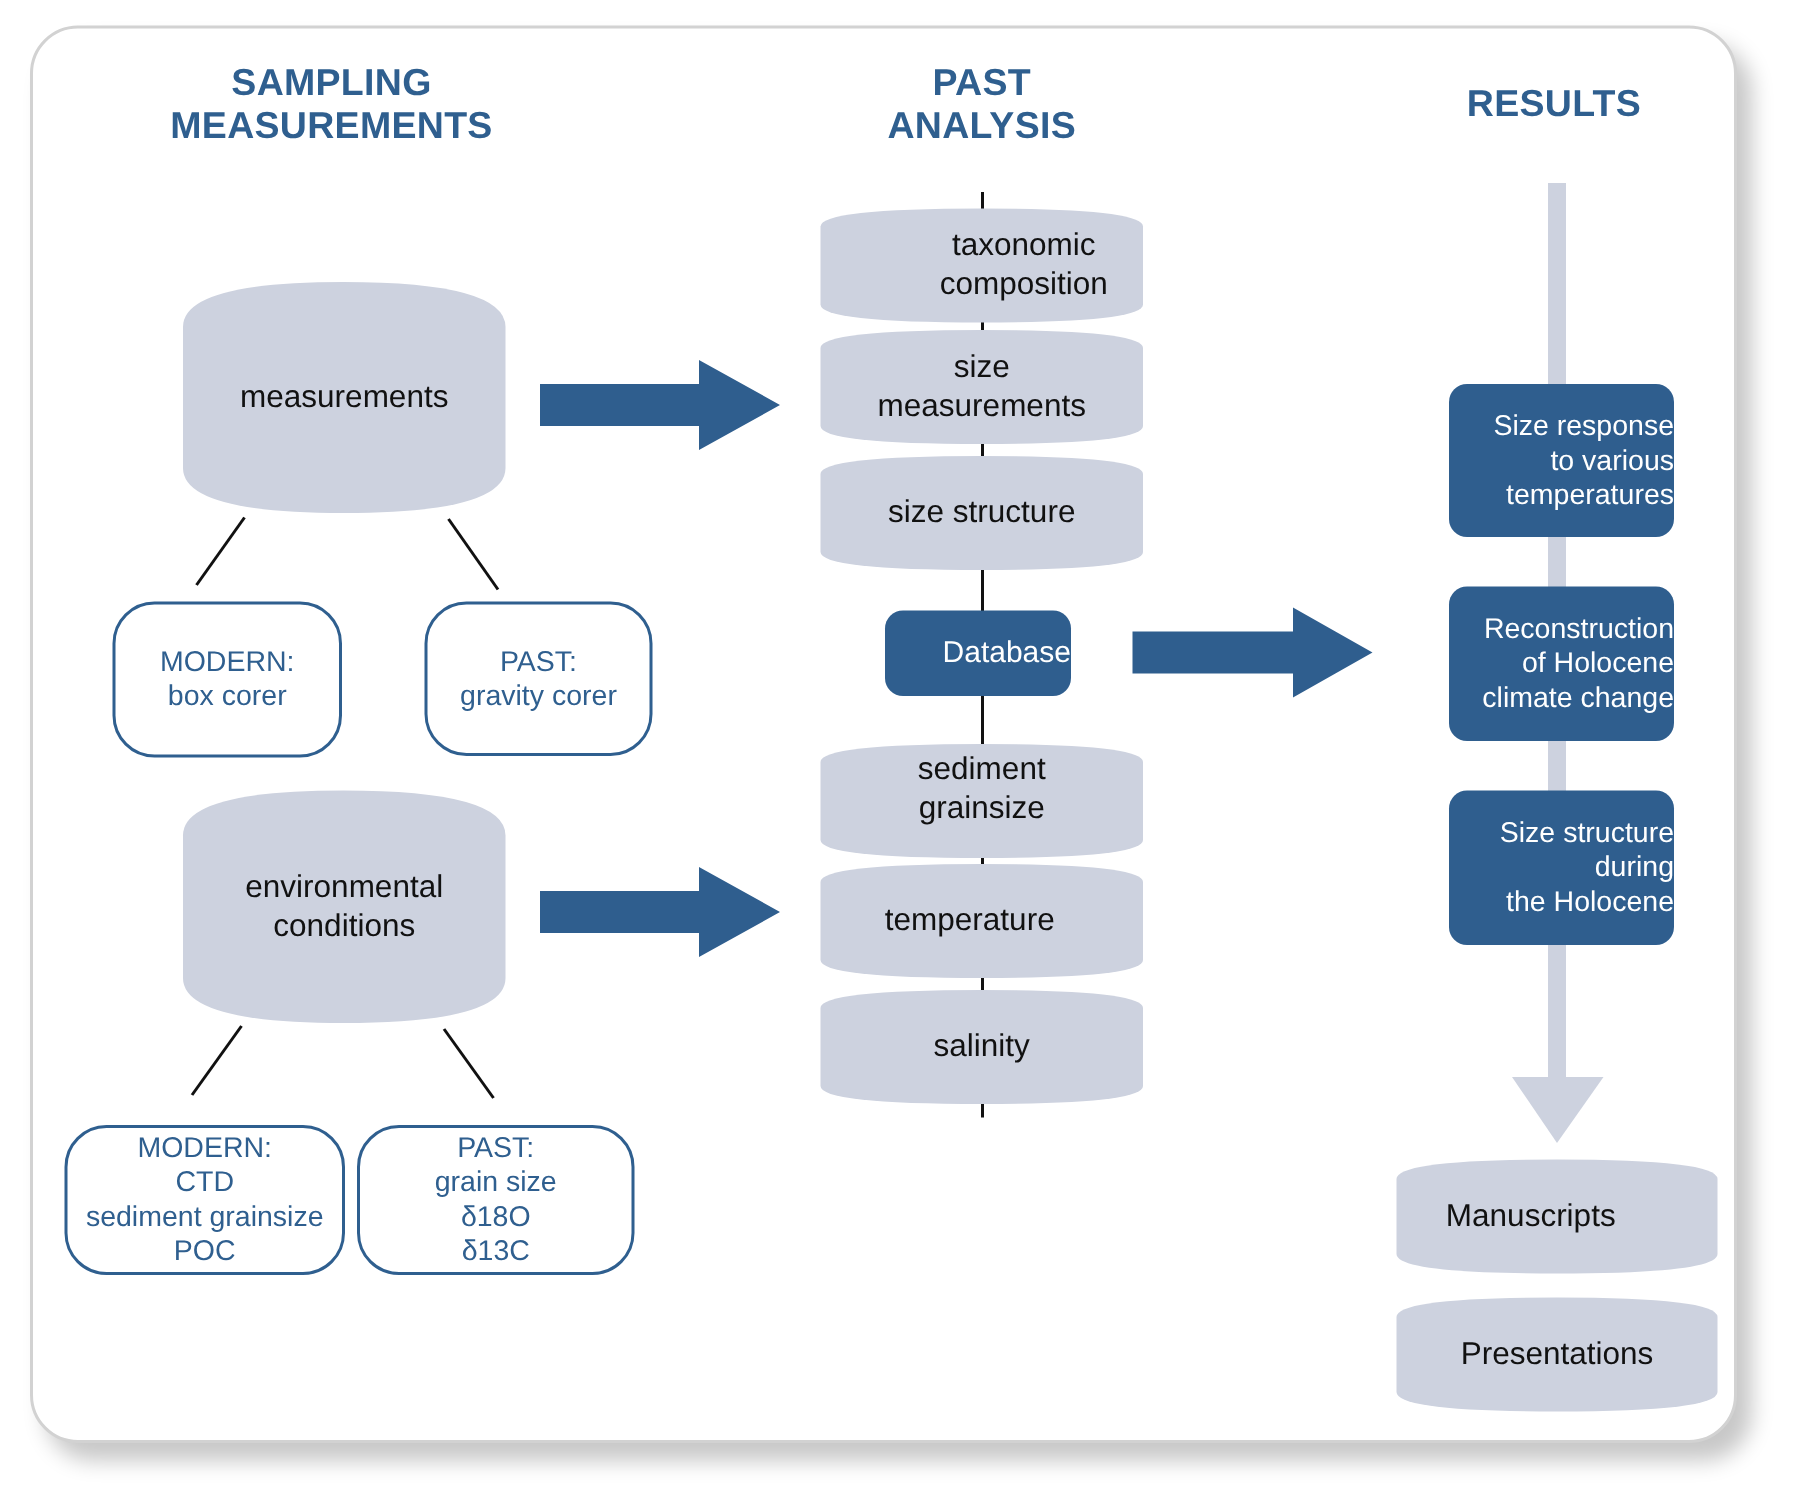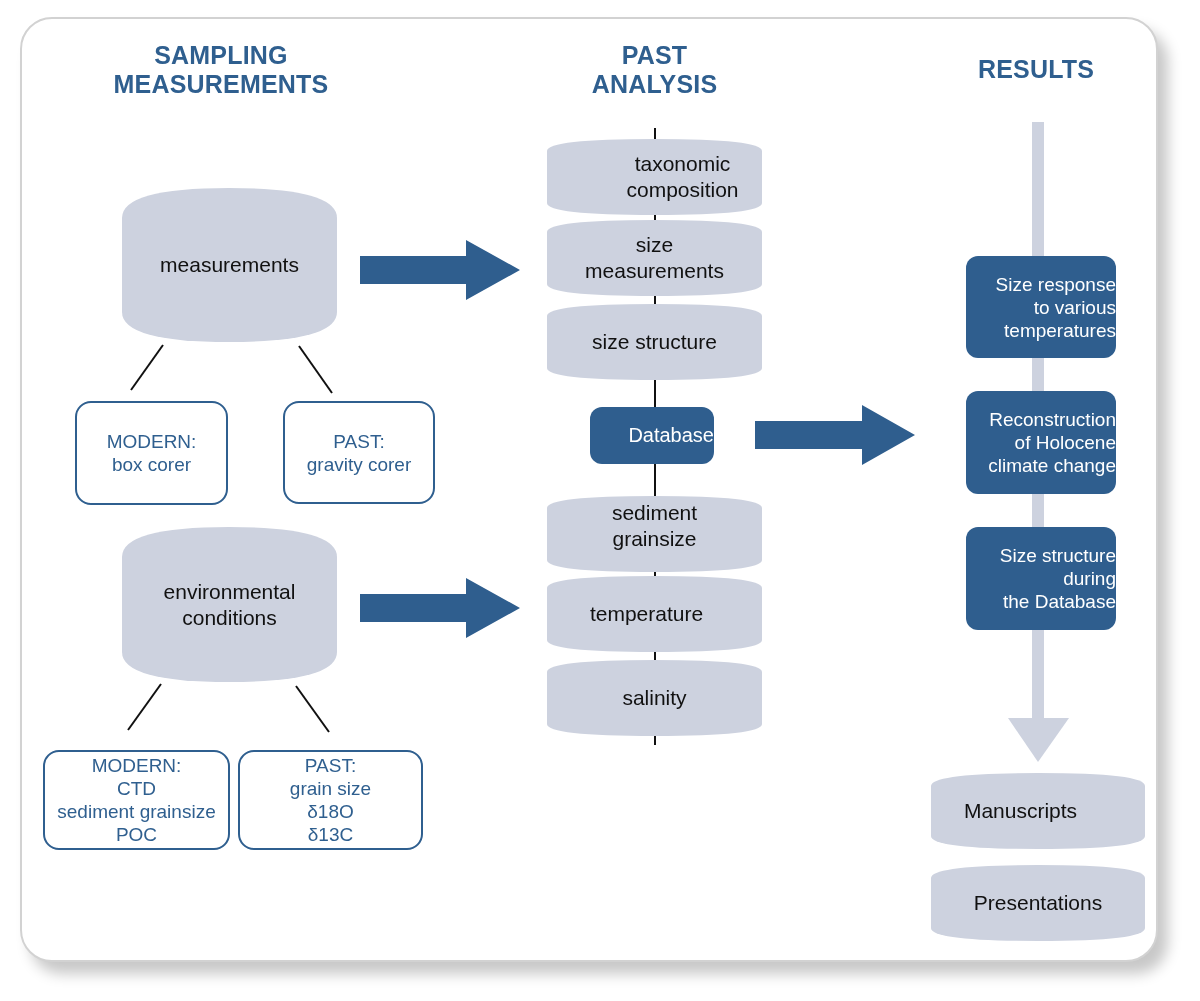--- a/index.html
+++ b/index.html
@@ -16,21 +16,21 @@
       position: absolute; color: #2f5f8f; font-weight: bold; font-size: 25px;
       line-height: 29px; text-align: center; letter-spacing: 0.2px;
     }
     .col-header span { display: block; text-align: center; }
     .shape-text {
       position: absolute; display: flex; align-items: center; justify-content: center;
       text-align: center; color: #111111; font-size: 21px; line-height: 26px;
     }
     .shape-text span { display: block; }
     .outline-box {
-      position: absolute; border: 2px solid #2f5f8f; border-radius: 16px;
+      position: absolute; border: 2px solid #2f5f8f; border-radius: 28px;
       background: #ffffff; box-sizing: border-box;
       display: flex; flex-direction: column; align-items: center; justify-content: center;
       color: #2f5f8f; font-size: 19px; line-height: 23px; text-align: center;
     }
     .outline-box span { display: block; white-space: nowrap; }
     .dark-box {
       position: absolute; background: #2f5e8e; border-radius: 12px;
       display: flex; flex-direction: column; align-items: flex-end; justify-content: center;
       color: #ffffff; font-size: 19px; line-height: 23px; text-align: center;
       box-sizing: border-box;
@@ -150,21 +150,21 @@
   <span>temperatures</span>
 </div>
 <div class="dark-box" style="left:966px; top:391px; width:150px; height:103px;">
   <span>Reconstruction</span>
   <span>of Holocene</span>
   <span>climate change</span>
 </div>
 <div class="dark-box" style="left:966px; top:527px; width:150px; height:103px;">
   <span>Size structure</span>
   <span>during</span>
-  <span>the Database</span>
+  <span>the Holocene</span>
 </div>
 
 <div class="shape-text" style="left:931px; top:773px; width:179px; height:76px;">
   <span>Manuscripts</span>
 </div>
 <div class="shape-text" style="left:931px; top:865px; width:214px; height:76px;">
   <span>Presentations</span>
 </div>
 
 </body></html>

